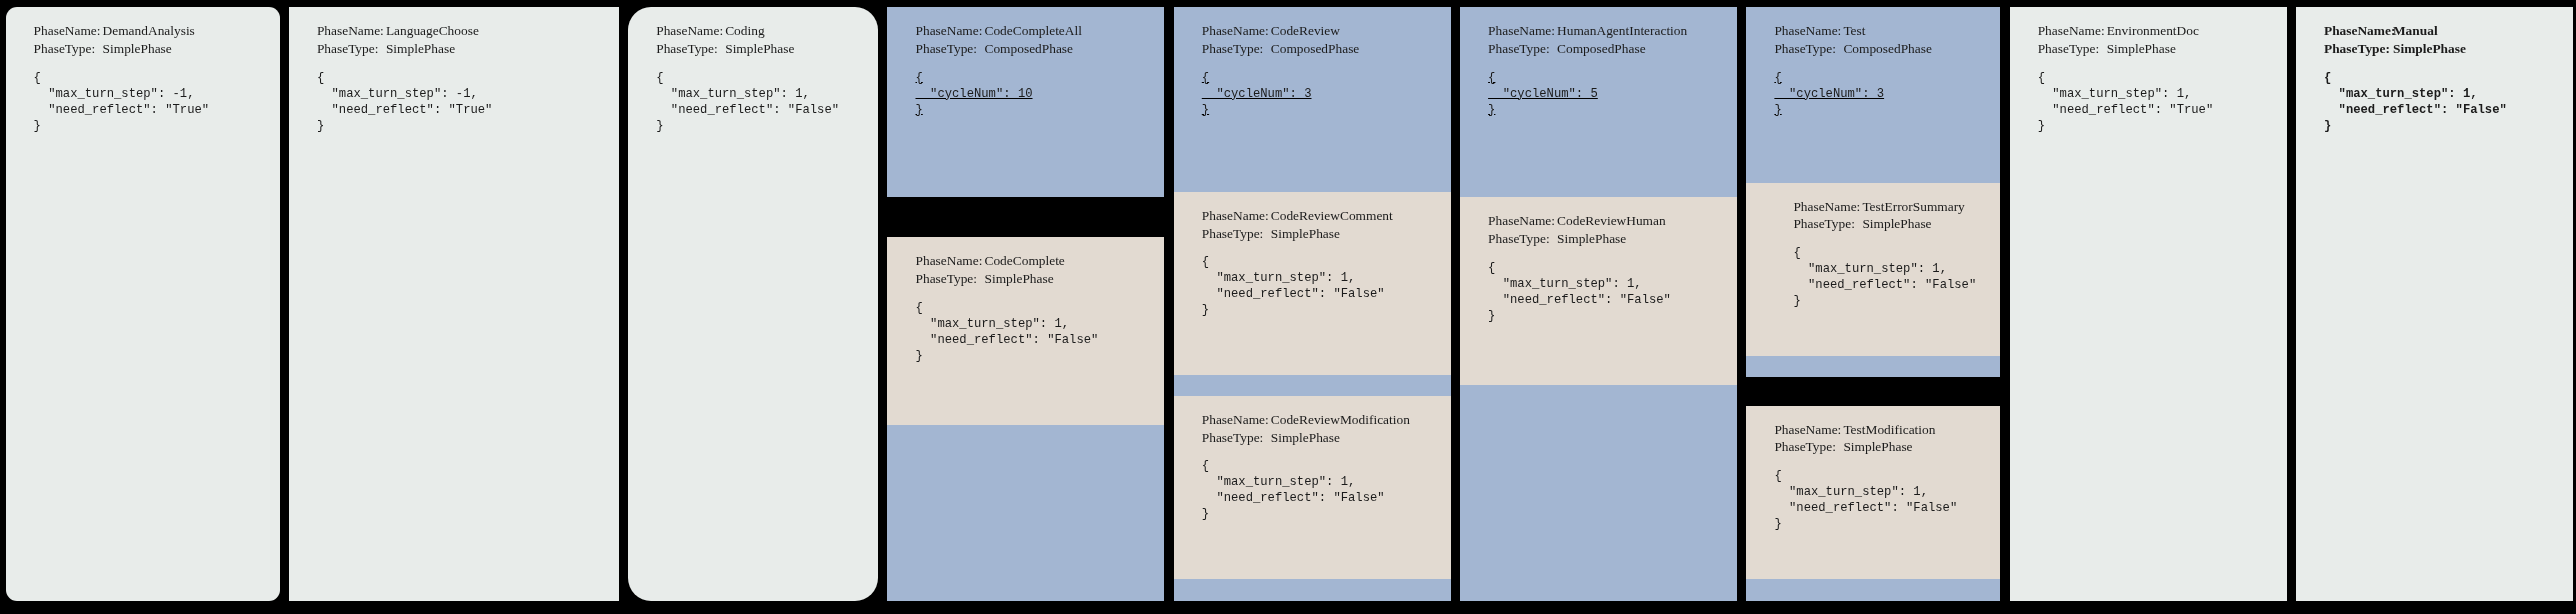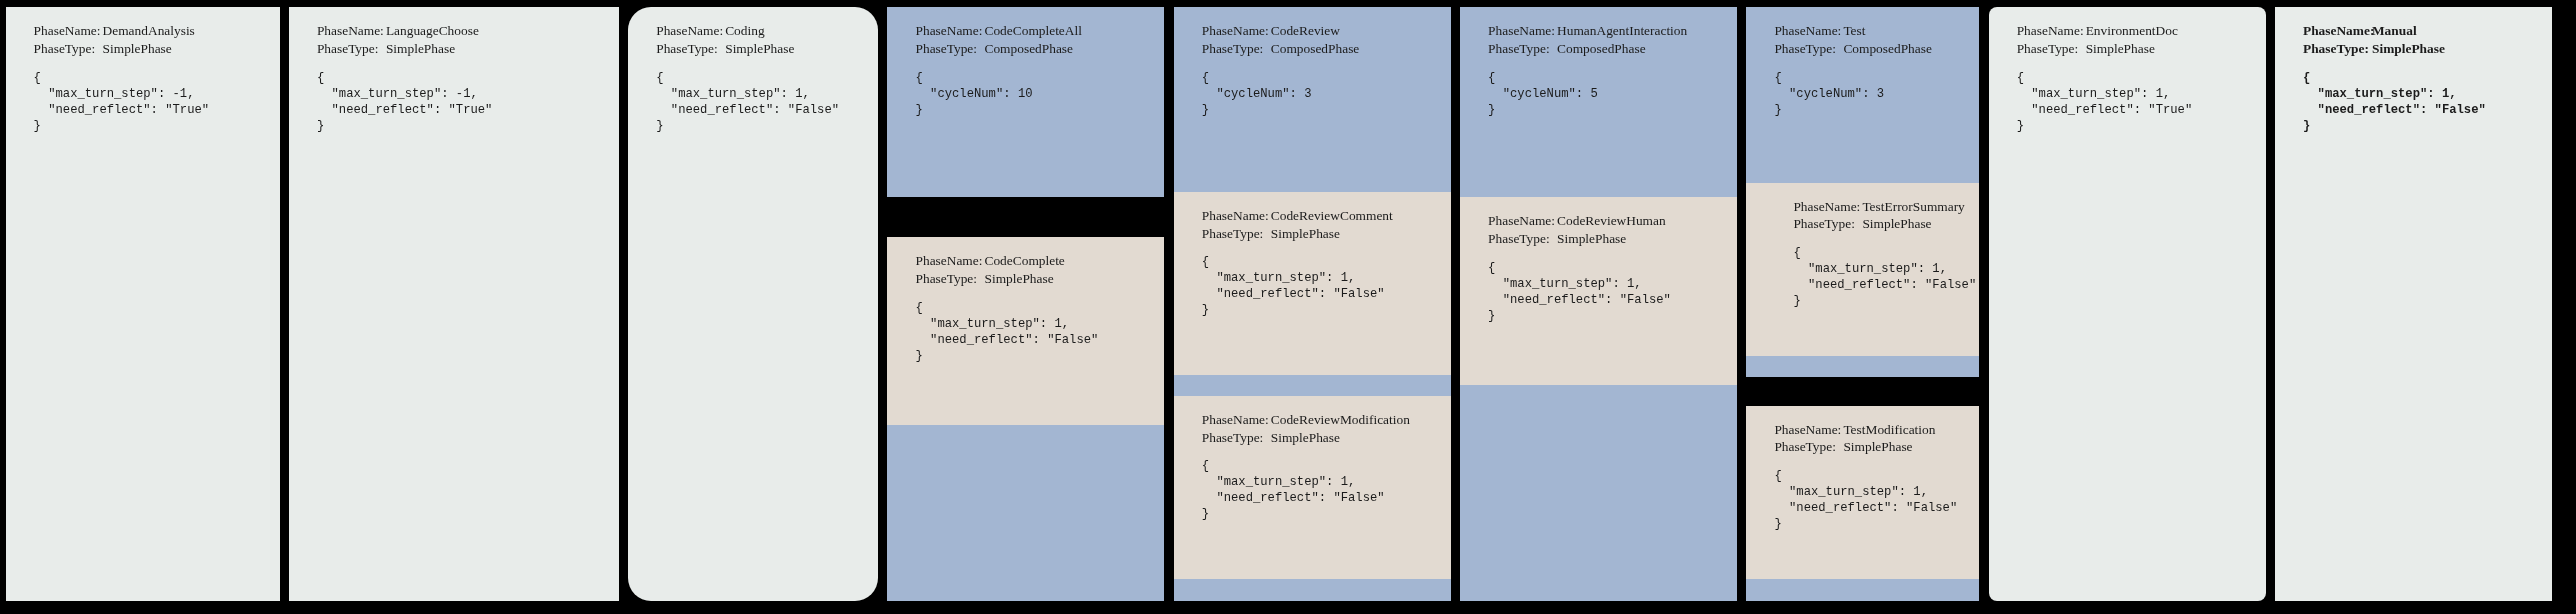--- a/index.html
+++ b/index.html
@@ -31,21 +31,21 @@
   .panel + .panel { margin-left: 9.3px; }
   .panel:first-child { margin-left: 5.6px; }
   .panel:last-child { margin-right: 2px; font-weight: bold; }
 
   .block {
     position: relative;
     width: 100%;
     overflow: hidden;
   }
   .block.simple-plain { background: #e8ecea; }
-  .block.composed-head { background: #a3b6d2; }
+  .block.composed-head { background: #a3b6d2; text-decoration: underline; }
   .block.sub-tan { background: #e2dad1; }
   .block.spacer-blue { background: #a3b6d2; }
 
   .block-inner {
     padding: 15px 0 0 28px;
   }
 
   .hdr-row {
     font-family: "Liberation Serif", "DejaVu Serif", serif;
     font-size: 13.4px;
@@ -67,21 +67,21 @@
     color: #1b1b1b;
     white-space: pre;
   }
   .json-line { white-space: pre; }
 </style>
 </head>
 <body>
 
 <div id="board">
     <div class="panel" style="width: 274px;">
-      <div class="block simple-plain" style="height: 100%; flex: 1 1 auto;">
+      <div class="block simple-plain" style="height: 100%; flex: 1 1 auto; border-radius: 11px;">
         <div class="block-inner">
           <div class="hdr-row"><span class="hdr-key">PhaseName:</span><span class="hdr-val">DemandAnalysis</span></div>
           <div class="hdr-row"><span class="hdr-key">PhaseType:</span><span class="hdr-val">SimplePhase</span></div>
           <div class="json-block"><div class="json-line">{</div><div class="json-line">  "max_turn_step": -1,</div><div class="json-line">  "need_reflect": "True"</div><div class="json-line">}</div></div>
         </div>
       </div>
     </div>
     <div class="panel" style="width: 330px;">
       <div class="block simple-plain" style="height: 100%; flex: 1 1 auto;">
         <div class="block-inner">
@@ -152,21 +152,21 @@
       </div>
       <div class="block sub-tan" style="height: 188px;">
         <div class="block-inner">
           <div class="hdr-row"><span class="hdr-key">PhaseName:</span><span class="hdr-val">CodeReviewHuman</span></div>
           <div class="hdr-row"><span class="hdr-key">PhaseType:</span><span class="hdr-val">SimplePhase</span></div>
           <div class="json-block"><div class="json-line">{</div><div class="json-line">  "max_turn_step": 1,</div><div class="json-line">  "need_reflect": "False"</div><div class="json-line">}</div></div>
         </div>
       </div>
       <div class="block spacer-blue" style="flex: 1 1 auto; min-height: 22px;"></div>
     </div>
-    <div class="panel" style="width: 233px;">
+    <div class="panel" style="width: 254px;">
       <div class="block composed-head" style="height: 190px;">
         <div class="block-inner">
           <div class="hdr-row"><span class="hdr-key">PhaseName:</span><span class="hdr-val">Test</span></div>
           <div class="hdr-row"><span class="hdr-key">PhaseType:</span><span class="hdr-val">ComposedPhase</span></div>
           <div class="json-block"><div class="json-line">{</div><div class="json-line">  "cycleNum": 3</div><div class="json-line">}</div></div>
         </div>
       </div>
       <div class="block sub-tan" style="height: 188px; padding-left: 19px;">
         <div class="block-inner">
           <div class="hdr-row"><span class="hdr-key">PhaseName:</span><span class="hdr-val">TestErrorSummary</span></div>
@@ -178,21 +178,21 @@
       <div class="block sub-tan" style="height: 188px; margin-top: 29px;">
         <div class="block-inner">
           <div class="hdr-row"><span class="hdr-key">PhaseName:</span><span class="hdr-val">TestModification</span></div>
           <div class="hdr-row"><span class="hdr-key">PhaseType:</span><span class="hdr-val">SimplePhase</span></div>
           <div class="json-block"><div class="json-line">{</div><div class="json-line">  "max_turn_step": 1,</div><div class="json-line">  "need_reflect": "False"</div><div class="json-line">}</div></div>
         </div>
       </div>
       <div class="block spacer-blue" style="flex: 1 1 auto; min-height: 22px;"></div>
     </div>
     <div class="panel" style="width: 277px;">
-      <div class="block simple-plain" style="height: 100%; flex: 1 1 auto; border-radius: 8px;">
+      <div class="block simple-plain" style="height: 100%; flex: 1 1 auto;">
         <div class="block-inner">
           <div class="hdr-row"><span class="hdr-key">PhaseName:</span><span class="hdr-val">EnvironmentDoc</span></div>
           <div class="hdr-row"><span class="hdr-key">PhaseType:</span><span class="hdr-val">SimplePhase</span></div>
           <div class="json-block"><div class="json-line">{</div><div class="json-line">  "max_turn_step": 1,</div><div class="json-line">  "need_reflect": "True"</div><div class="json-line">}</div></div>
         </div>
       </div>
     </div>
     <div class="panel" style="width: 277px;">
       <div class="block simple-plain" style="height: 100%; flex: 1 1 auto;">
         <div class="block-inner">

